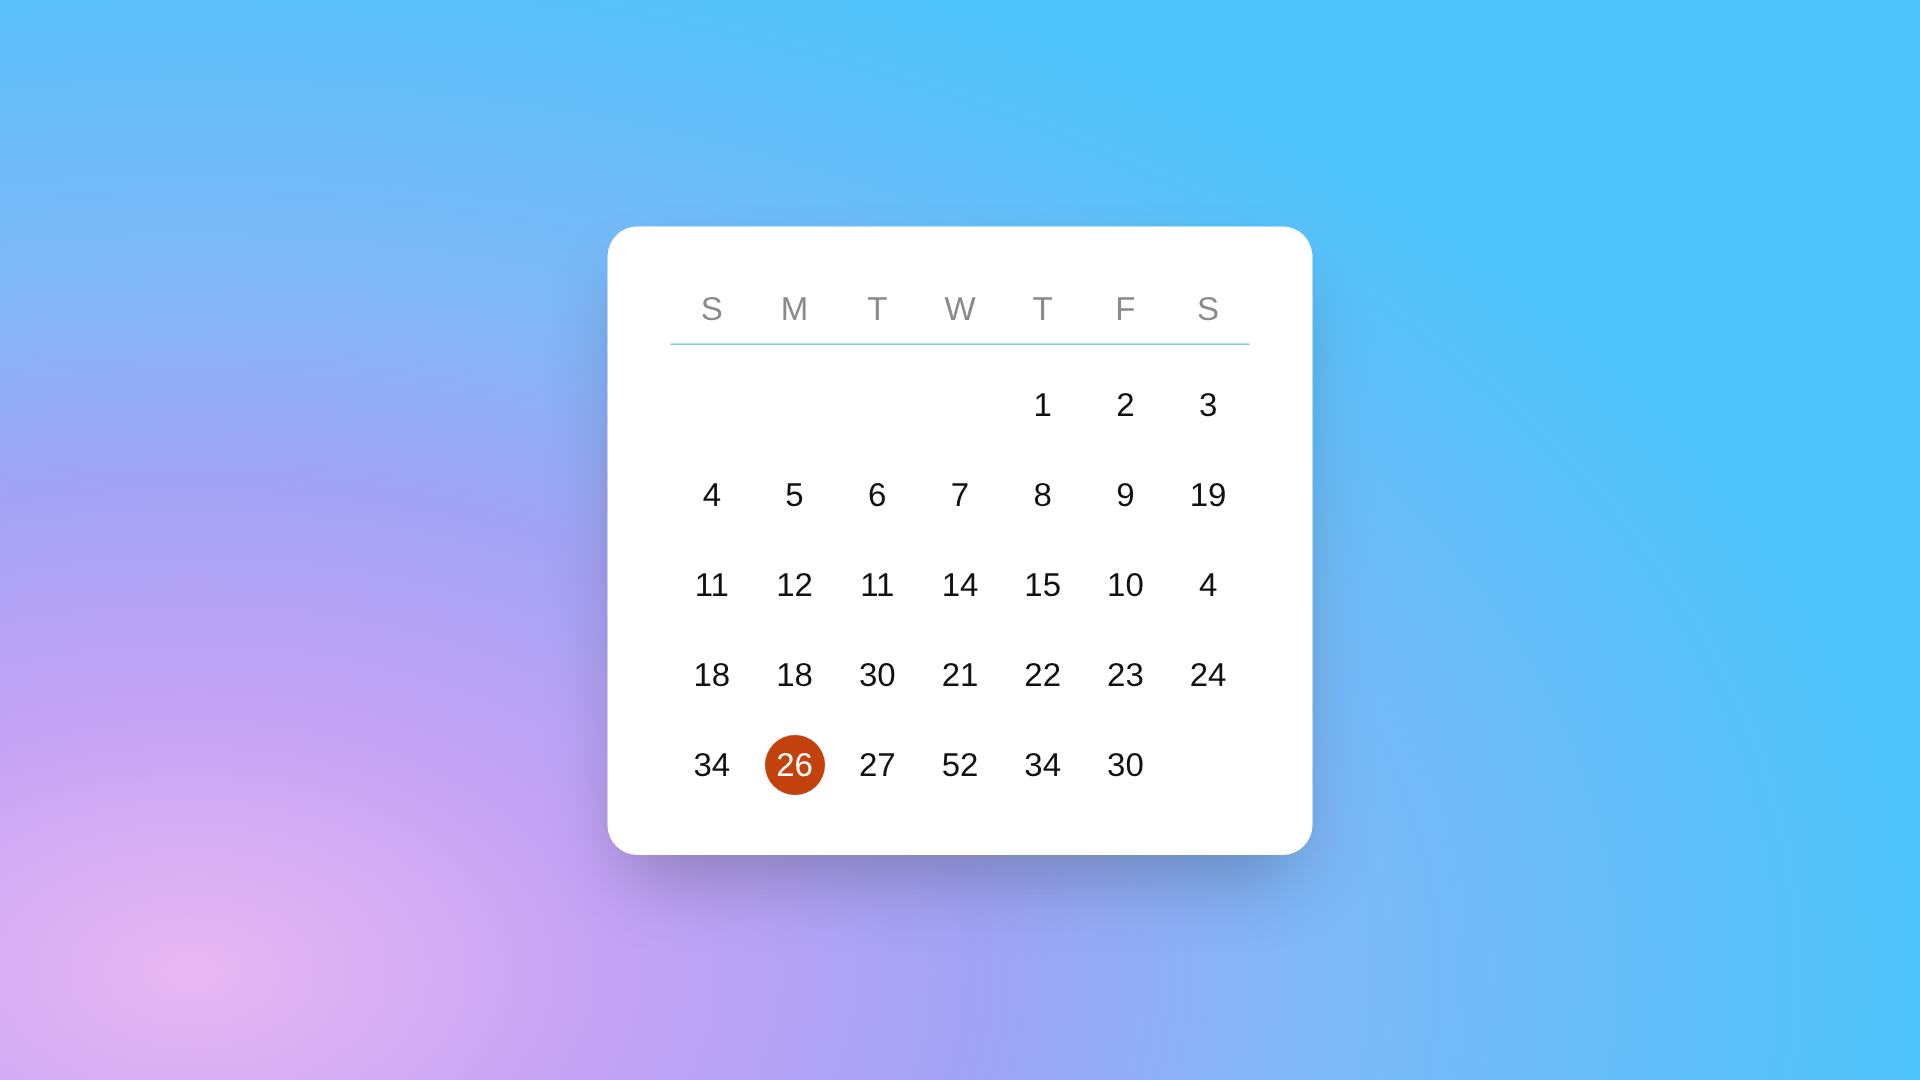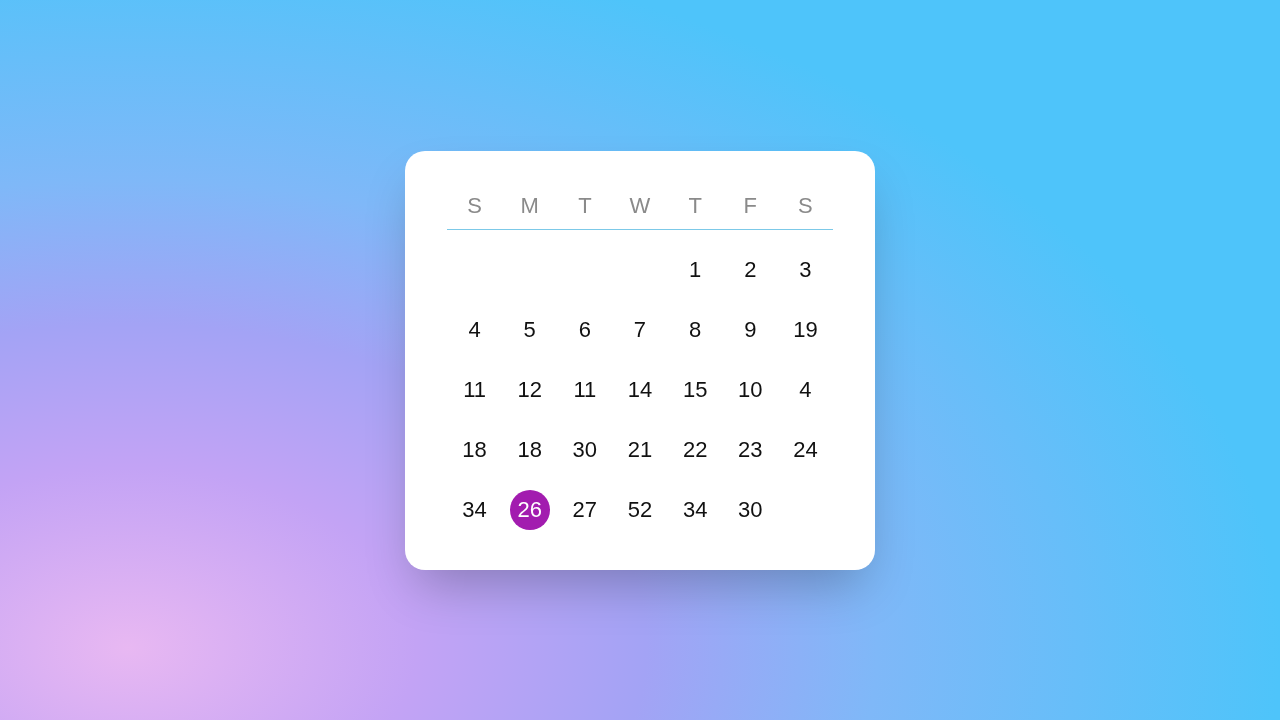--- a/index.html
+++ b/index.html
@@ -64,21 +64,21 @@
       height: 40px;
       display: flex;
       align-items: center;
       justify-content: center;
       cursor: pointer;
     }
     .day-cell.empty {
       cursor: default;
     }
     .day-cell.selected .day-circle {
-      background: #a21caf;
+      background: #c2410c;
       color: #ffffff;
       border-radius: 50%;
       width: 40px;
       height: 40px;
       display: flex;
       align-items: center;
       justify-content: center;
     }
   </style>
 </head>

